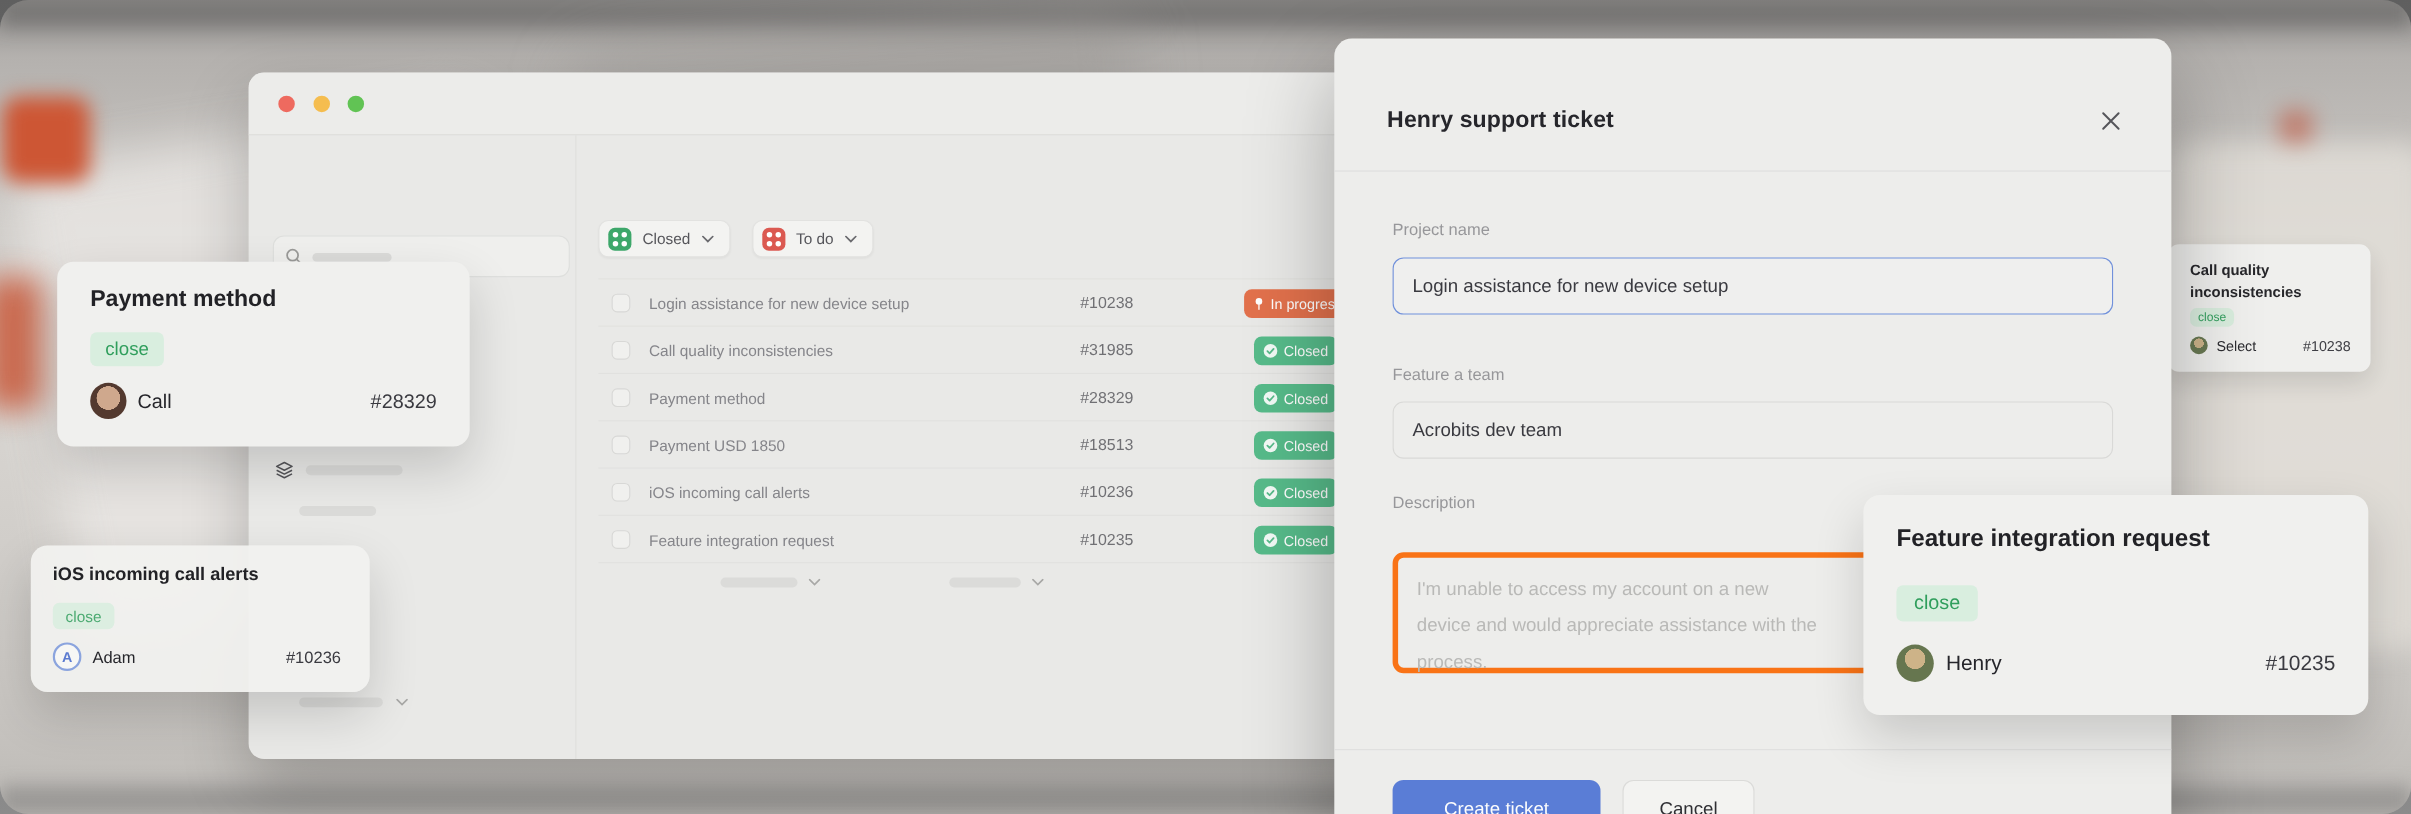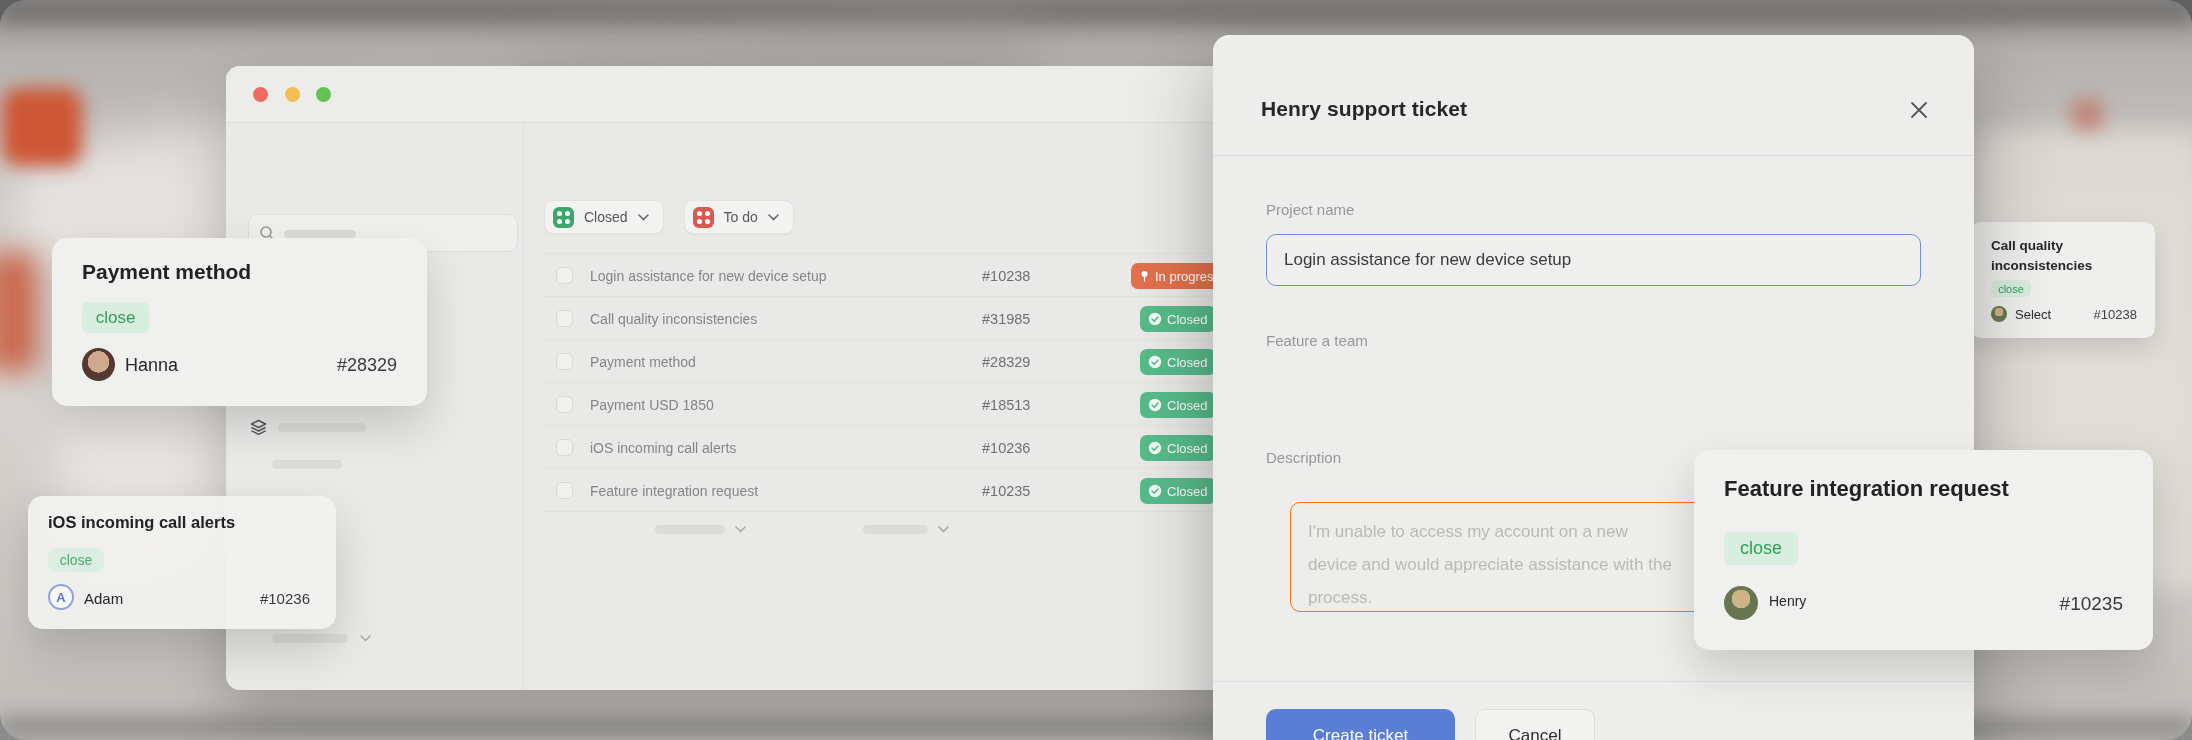--- a/index.html
+++ b/index.html
@@ -46,21 +46,21 @@
   
   .modal{position:absolute;left:1213px;top:35px;width:761px;height:720px;background:#ededeb;border-radius:16px 16px 0 0;
     box-shadow:0 30px 80px rgba(0,0,0,.30);z-index:10;}
   .m-title{position:absolute;left:48px;top:62px;font-size:21px;font-weight:700;color:#26262b;letter-spacing:.1px;}
   .m-close{position:absolute;right:42px;top:62px;width:26px;height:26px;cursor:pointer;}
   .m-hdiv{position:absolute;left:0;top:120px;right:0;height:1px;background:#dedede;}
   .m-label{position:absolute;left:53px;font-size:15px;color:#97979a;}
   .m-input{position:absolute;left:53px;width:655px;height:52px;border-radius:10px;font-size:17px;color:#3a3a40;padding:0 17px;outline:none;}
   #project-input{top:199px;background:#efefee;border:1.5px solid var(--focus-border,#7191db);}
   .m-select{top:330px;background:transparent;border:1px solid #d9d9d7;display:flex;align-items:center;}
-  .m-textarea{position:absolute;left:53px;top:467px;width:655px;height:110px;border:1px solid #f97316;border-radius:10px;padding:12px 17px;margin-left:24px;}
+  .m-textarea{position:absolute;left:53px;top:467px;width:655px;height:110px;border:5px solid #f97316;border-radius:10px;padding:12px 17px;}
   .m-placeholder{font-size:17px;line-height:33px;color:#b9b9b7;white-space:pre-line;}
   .m-fdiv{position:absolute;left:0;top:646px;right:0;height:1px;background:#dedede;}
   .btn{position:absolute;top:674px;height:53px;border-radius:10px;border:none;font-size:17px;display:flex;align-items:center;justify-content:center;cursor:pointer;}
   .btn-primary{left:53px;width:189px;background:var(--accent-blue,#5a7dd6);color:#fdfdfd;}
   .btn-secondary{left:262px;width:120px;background:#f3f3f1;border:1px solid #dbdbd9;color:#2e2e33;}
   
   .card{position:absolute;background:#f0f0ee;border-radius:15px;box-shadow:0 20px 45px rgba(0,0,0,.16);}
   .c-title{position:absolute;font-weight:700;color:#222226;}
   .chip{position:absolute;background:var(--chip-green-bg,#d9eedf);color:var(--chip-green-text,#2f9e5c);border-radius:6px;
     display:flex;align-items:center;justify-content:center;}
@@ -253,21 +253,21 @@
       <svg class="chev" viewBox="0 0 11 7" fill="none">
           <path d="M1 1l4.5 4.5L10 1" stroke="#a8a8a6" stroke-width="1.5" stroke-linecap="round"></path>
         </svg>
     </div>
   </div>
 
   <div class="card" id="card-payment">
     <div class="c-title" style="left:30px;top:22px;font-size:21px;">Payment method</div>
     <div class="chip" style="left:30px;top:64px;width:67px;height:31px;font-size:17px;">close</div>
     <div class="avatar av-photo-w" style="left:30px;top:110px;width:33px;height:33px;"></div>
-    <div class="c-name" style="left:73px;top:117px;font-size:18px;">Hanna</div>
+    <div class="c-name" style="left:73px;top:117px;font-size:18px;">Call</div>
     <div class="c-id" style="right:30px;top:117px;font-size:18px;">#28329</div>
   </div>
 
   <div class="card" id="card-ios">
     <div class="c-title" style="left:20px;top:17px;font-size:16.5px;">iOS incoming call alerts</div>
     <div class="chip" style="left:20px;top:52px;width:56px;height:24px;font-size:14px;opacity:.85;">close</div>
     <div class="avatar av-letter" style="left:20px;top:88px;width:26px;height:26px;font-size:13px;">A</div>
     <div class="c-name" style="left:56px;top:94px;font-size:15px;">Adam</div>
     <div class="c-id" style="right:26px;top:94px;font-size:15px;">#10236</div>
   </div>
@@ -276,33 +276,34 @@
     <div class="m-title">Henry support ticket</div>
     <svg class="m-close" viewBox="0 0 26 26" fill="none">
       <path d="M6 6l14 14M20 6L6 20" stroke="#55555a" stroke-width="1.8" stroke-linecap="round"></path>
     </svg>
     <div class="m-hdiv"></div>
 
     <div class="m-label" style="top:166px;">Project name</div>
     <input class="m-input" id="project-input" value="Login assistance for new device setup" style="">
 
     <div class="m-label" style="top:297px;">Feature a team</div>
+    <div class="m-input m-select">Acrobits dev team</div>
 
     <div class="m-label" style="top:414px;">Description</div>
     <div class="m-textarea">
       <div class="m-placeholder">I'm unable to access my account on a new
 device and would appreciate assistance with the
 process.</div>
     </div>
 
     <div class="m-fdiv"></div>
     <button class="btn btn-primary">Create ticket</button>
     <button class="btn btn-secondary">Cancel</button>
   </div>
 
   <div class="card" id="card-feature">
     <div class="c-title" style="left:30px;top:26px;font-size:22px;">Feature integration request</div>
     <div class="chip" style="left:30px;top:82px;width:74px;height:33px;font-size:18px;">close</div>
     <div class="avatar av-photo-m" style="left:30px;top:136px;width:34px;height:34px;"></div>
-    <div class="c-name" style="left:75px;top:143px;font-size:14px;">Henry</div>
+    <div class="c-name" style="left:75px;top:143px;font-size:19px;">Henry</div>
     <div class="c-id" style="right:30px;top:143px;font-size:19px;">#10235</div>
   </div>
 </div>
 
 </body></html>

